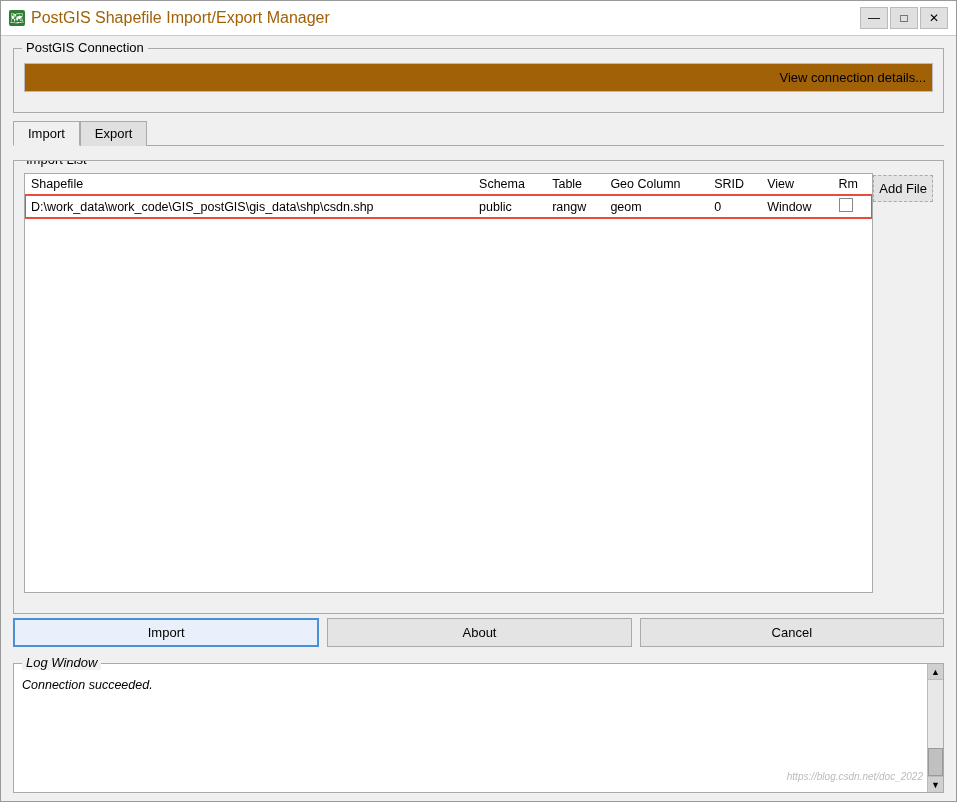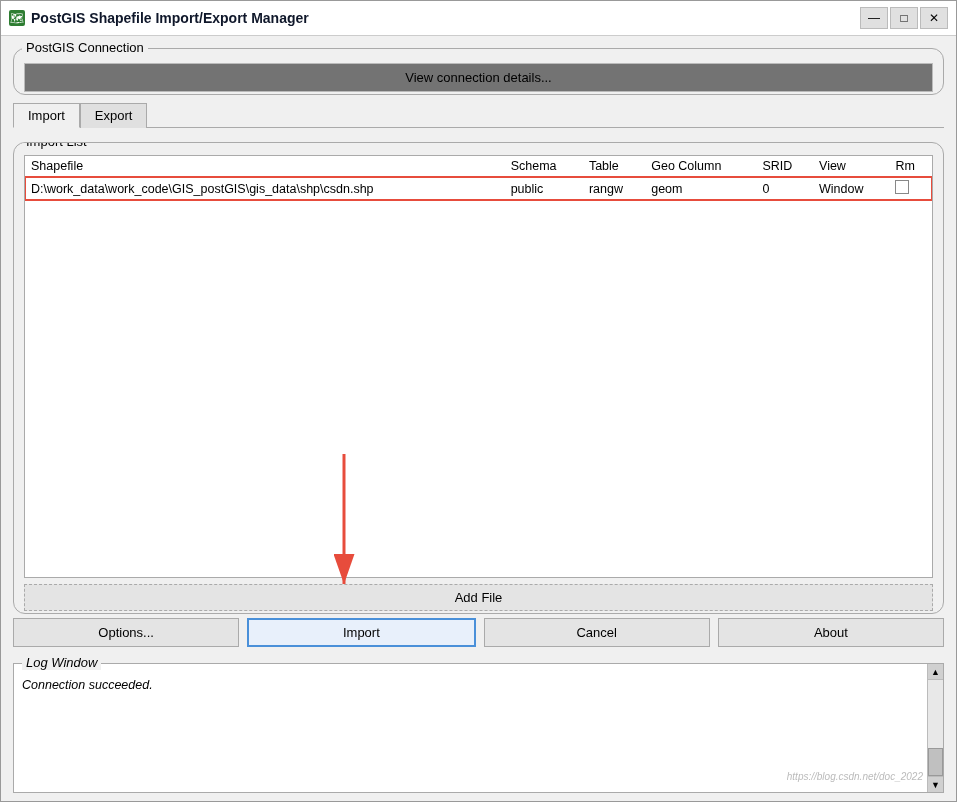--- a/index.html
+++ b/index.html
@@ -35,23 +35,22 @@
       border-radius: 2px;
       display: flex;
       align-items: center;
       justify-content: center;
       font-size: 10px;
       color: white;
       flex-shrink: 0;
     }
     .title-bar-text {
       flex: 1;
-      font-size: 14px;
-      color: #0f172a;
-      font-weight: bold;
+      font-size: 16px;
+      color: #a16207;
     }
     .title-bar-controls {
       display: flex;
       gap: 2px;
     }
     .title-bar-btn {
       width: 28px;
       height: 22px;
       background: #e0e0e0;
       border: 1px solid #bbb;
@@ -66,46 +65,46 @@
       flex: 1;
       padding: 8px 12px 8px 12px;
       display: flex;
       flex-direction: column;
       gap: 8px;
       overflow: hidden;
     }
 
     .group-box {
       border: 1px solid #aaa;
-      border-radius: 12px;
-      padding: 8px 10px 2px 10px;
+      border-radius: 0;
+      padding: 8px 10px 20px 10px;
       position: relative;
       background: #f0f0f0;
     }
     .group-box-legend {
       position: absolute;
       top: -9px;
       left: 8px;
       background: #f0f0f0;
       padding: 0 4px;
       font-size: 13px;
       color: #000;
     }
 
     .connection-section {
       margin-top: 4px;
     }
 
     .view-connection-btn {
       width: 100%;
       padding: 6px;
-      background: #737373;
+      background: #a16207;
       border: 1px solid #bbb;
       cursor: pointer;
-      text-align: center;
+      text-align: right;
       font-size: 13px;
       color: #000;
     }
 
     .tabs-area {
       display: flex;
       flex-direction: column;
       flex: 1;
       overflow: hidden;
     }
@@ -134,21 +133,21 @@
       flex: 1;
       display: flex;
       flex-direction: column;
       overflow: hidden;
       padding-top: 6px;
     }
 
     .import-list-group {
       flex: 1;
       display: flex;
-      flex-direction: column;
+      flex-direction: row;
       overflow: hidden;
       position: relative;
       margin-top: 8px;
     }
 
     .import-list-table-container {
       flex: 1;
       border: 1px solid #aaa;
       background: #fff;
       overflow: auto;
@@ -296,24 +295,23 @@
                   <polygon points="0 0, 10 3.5, 0 7" fill="#e74c3c"></polygon>
                 </marker>
               </defs>
               <line x1="60" y1="10" x2="60" y2="140" stroke="#e74c3c" stroke-width="3" marker-end="url(#arrowhead)"></line>
             </svg>
           </div>
 
         </div>
 
         <div class="bottom-buttons-row">
-          <button class="btn">Options...</button>
           <button class="btn import-btn">Import</button>
+          <button class="btn">About</button>
           <button class="btn">Cancel</button>
-          <button class="btn">About</button>
         </div>
 
       </div>
     </div>
 
     <div style="position:relative; border:1px solid #aaa; background:#fff; min-height:130px; padding: 8px 20px 8px 8px; margin-top: 4px; font-style: italic;">
       <span style="position:absolute; top:-9px; left:8px; background:#f0f0f0; padding:0 4px; font-size:13px;">Log Window</span>
       <div style="margin-top:6px; font-size:12.5px; overflow:auto; max-height:110px; padding-right:4px;">
         <div>Connection succeeded.</div>
       </div>

